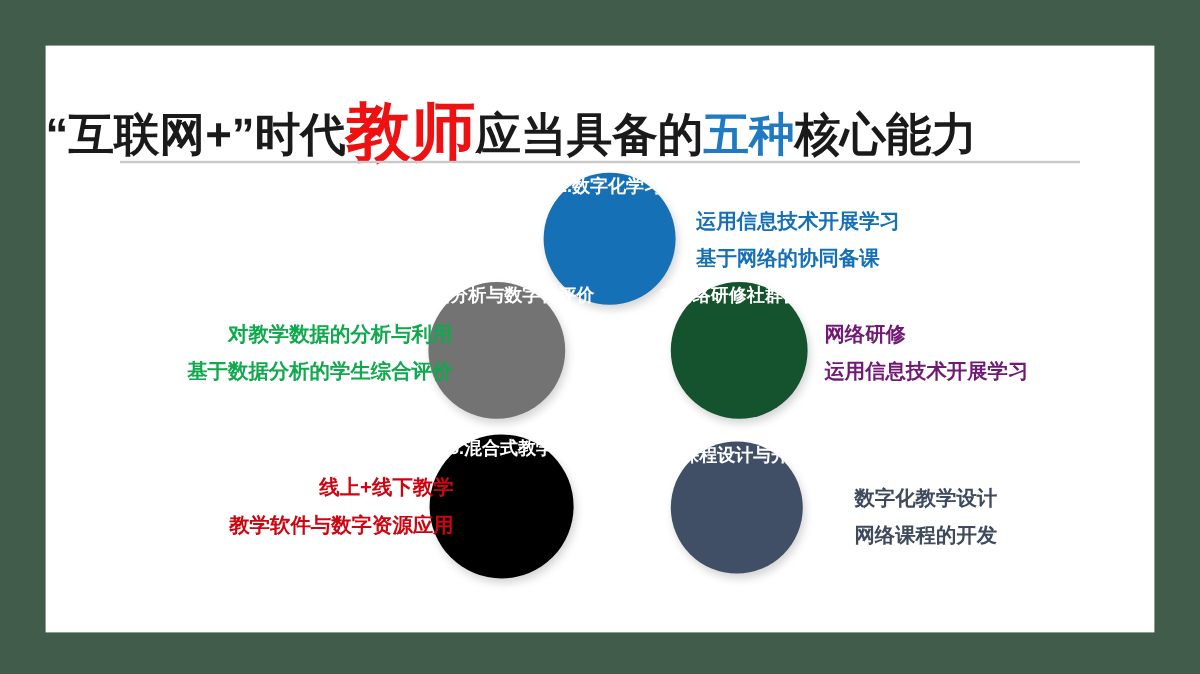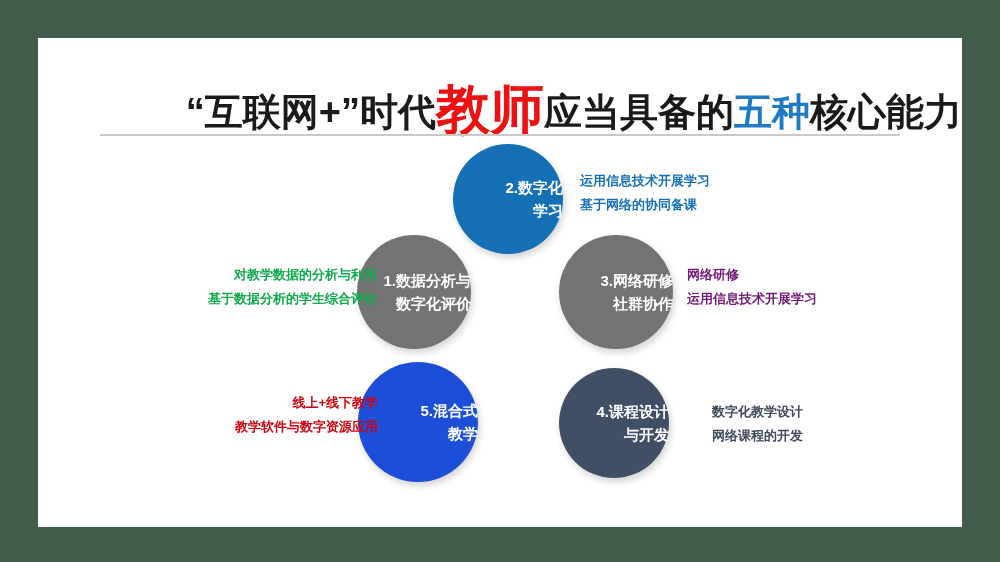--- a/index.html
+++ b/index.html
@@ -30,21 +30,21 @@
     height: 489px;
     background: #ffffff;
   }
 
   
   #title-wrap {
     position: absolute;
     left: 0;
     top: 36px;
     width: 924px;
-    text-align: right;
+    text-align: left;
     white-space: nowrap;
   }
   .t-seg {
     font-weight: bold;
     letter-spacing: 0px;
     vertical-align: baseline;
   }
   .t-black {
     font-size: 38px;
     color: #1a1a1a;
@@ -75,36 +75,36 @@
     top: 0;
     width: 924px;
     height: 489px;
   }
 
   .bubble {
     position: absolute;
     border-radius: 50%;
     color: #ffffff;
     display: flex;
-    flex-direction: column;
-    align-items: flex-end;
+    flex-direction: row;
+    align-items: flex-start;
     justify-content: center;
     text-align: center;
     font-weight: bold;
     font-size: 15px;
     line-height: 1.55;
     box-shadow: 2px 4px 7px rgba(0,0,0,0.17);
     box-sizing: border-box;
   }
   .bubble .bl { display: block; white-space: nowrap; }
 
   .callout {
     position: absolute;
     font-weight: bold;
-    font-size: 13px;
+    font-size: 17px;
     line-height: 1.85;
     white-space: nowrap;
   }
   .callout .cl { display: block; }
   .callout.left  { text-align: right; }
   .callout.right { text-align: left; }
 
   
   #bub-2 { left: 415px; top: 106px; width: 110px; height: 110px; }
   #bub-1 { left: 319px; top: 197px; width: 114px; height: 114px; }
@@ -145,30 +145,30 @@
 
       <div class="bubble" id="bub-1" style="background:#737373;">
         <span class="bl">1.数据分析与</span>
         <span class="bl">数字化评价</span>
       </div>
       <div class="callout left" id="co-1" style="color:#10a94e;">
         <span class="cl">对教学数据的分析与利用</span>
         <span class="cl">基于数据分析的学生综合评价</span>
       </div>
 
-      <div class="bubble" id="bub-3" style="background:#737373;">
+      <div class="bubble" id="bub-3" style="background:#14532d;">
         <span class="bl">3.网络研修</span>
         <span class="bl">社群协作</span>
       </div>
       <div class="callout right" id="co-3" style="color:#701a75;">
         <span class="cl">网络研修</span>
         <span class="cl">运用信息技术开展学习</span>
       </div>
 
-      <div class="bubble" id="bub-5" style="background:#1d4ed8;">
+      <div class="bubble" id="bub-5" style="background:#000000;">
         <span class="bl">5.混合式</span>
         <span class="bl">教学</span>
       </div>
       <div class="callout left" id="co-5" style="color:#cc0611;">
         <span class="cl">线上+线下教学</span>
         <span class="cl">教学软件与数字资源应用</span>
       </div>
 
       <div class="bubble" id="bub-4" style="background:#404f66;">
         <span class="bl">4.课程设计</span>

